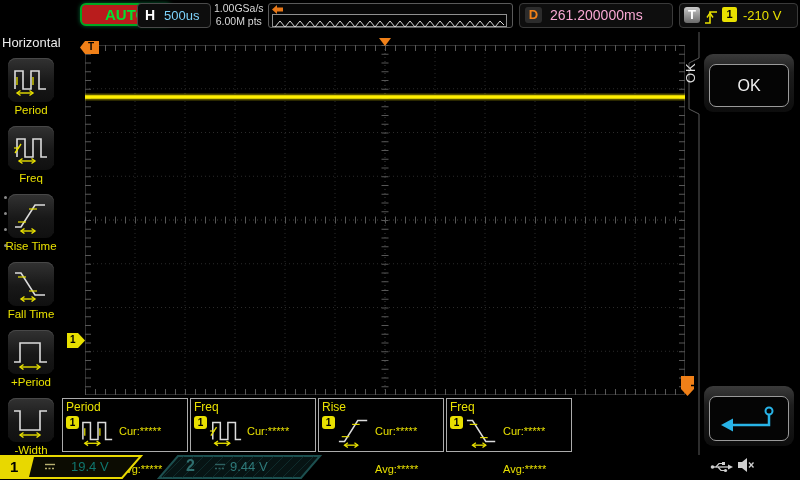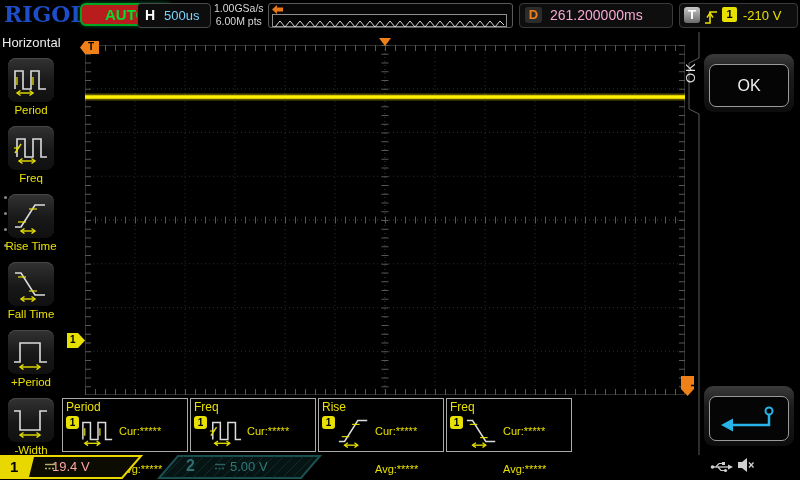--- a/index.html
+++ b/index.html
@@ -62,30 +62,29 @@
   
   .mpanel{top:398px;width:126px;height:54px;border:1px solid #ababab;background:#000;box-sizing:border-box;}
   .mp-title{position:absolute;left:3px;top:1px;color:#e8e000;font-size:12px;}
   .mp-ch{position:absolute;left:3px;top:17px;width:13px;height:13px;background:#e8e000;border-radius:3px;
         color:#000;font-weight:bold;font-size:10px;text-align:center;line-height:13px;}
   .mp-icon{position:absolute;left:18px;top:15px;}
   .mp-stats{position:absolute;left:56px;top:1px;color:#e8e000;font-size:11px;line-height:12.5px;white-space:pre;}
 
   
   .ch1-num{left:10px;top:458px;color:#000;font-weight:bold;font-size:15px;}
-  .ch1-val{left:52px;top:459px;color:#fca5a5;font-size:13px;}
+  .ch1-val{left:71px;top:459px;color:#0f766e;font-size:13px;}
   .ch2-num{left:186px;top:457px;color:#2e6e6e;font-weight:bold;font-size:16px;}
   .ch2-val{left:230px;top:459px;color:#2e7a7a;font-size:13px;}
 </style>
 </head>
 <body>
 
 <div id="screen">
 
-  <div class="abs logo">RIGOL</div>
 
   <div class="abs auto-badge">AUTO</div>
 
   <div class="abs hbox">
     <span class="abs h-letter">H</span>
     <span class="abs h-val">500us</span>
   </div>
 
   <div class="abs acq">
     <div>1.00GSa/s</div>
@@ -358,21 +357,21 @@
     <svg width="175" height="25" viewBox="0 0 175 25">
       <polygon points="30,1 172,1 153,23 11,23" fill="#071414" stroke="#1c4f4f" stroke-width="2"></polygon>
       <path d="M14 23 L36 1 M24 23 L46 1 M34 23 L56 1 M44 23 L66 1 M54 23 L76 1 M64 23 L86 1 M74 23 L96 1 M84 23 L106 1 M94 23 L116 1 M104 23 L126 1 M114 23 L136 1 M124 23 L146 1 M134 23 L156 1 M144 23 L166 1" stroke="#123535" stroke-width="1" opacity="0.7"></path>
     </svg>
   </div>
   <span class="abs ch2-num">2</span>
   <svg class="abs" style="left:214px;top:462px" width="12" height="9" viewBox="0 0 12 9">
     <line x1="1" y1="2.5" x2="11" y2="2.5" stroke="#2e6060" stroke-width="1.4"></line>
     <line x1="1" y1="6.5" x2="11" y2="6.5" stroke="#2e6060" stroke-width="1.4" stroke-dasharray="2 1.5"></line>
   </svg>
-  <span class="abs ch2-val">5.00 V</span>
+  <span class="abs ch2-val">9.44 V</span>
 
   <svg class="abs" style="left:710px;top:460px" width="24" height="14" viewBox="0 0 24 14">
     <circle cx="2.5" cy="7" r="1.8" fill="#cfcfcf"></circle>
     <line x1="3" y1="7" x2="18" y2="7" stroke="#cfcfcf" stroke-width="1.3"></line>
     <polygon points="18,4.5 23,7 18,9.5" fill="#cfcfcf"></polygon>
     <polyline points="6,7 9,3.5 12,3.5" fill="none" stroke="#cfcfcf" stroke-width="1.2"></polyline>
     <rect x="12" y="2" width="3" height="3" fill="#cfcfcf"></rect>
     <polyline points="8,7 11,10.5 14,10.5" fill="none" stroke="#cfcfcf" stroke-width="1.2"></polyline>
     <circle cx="15.5" cy="10.5" r="1.6" fill="#cfcfcf"></circle>
   </svg>

